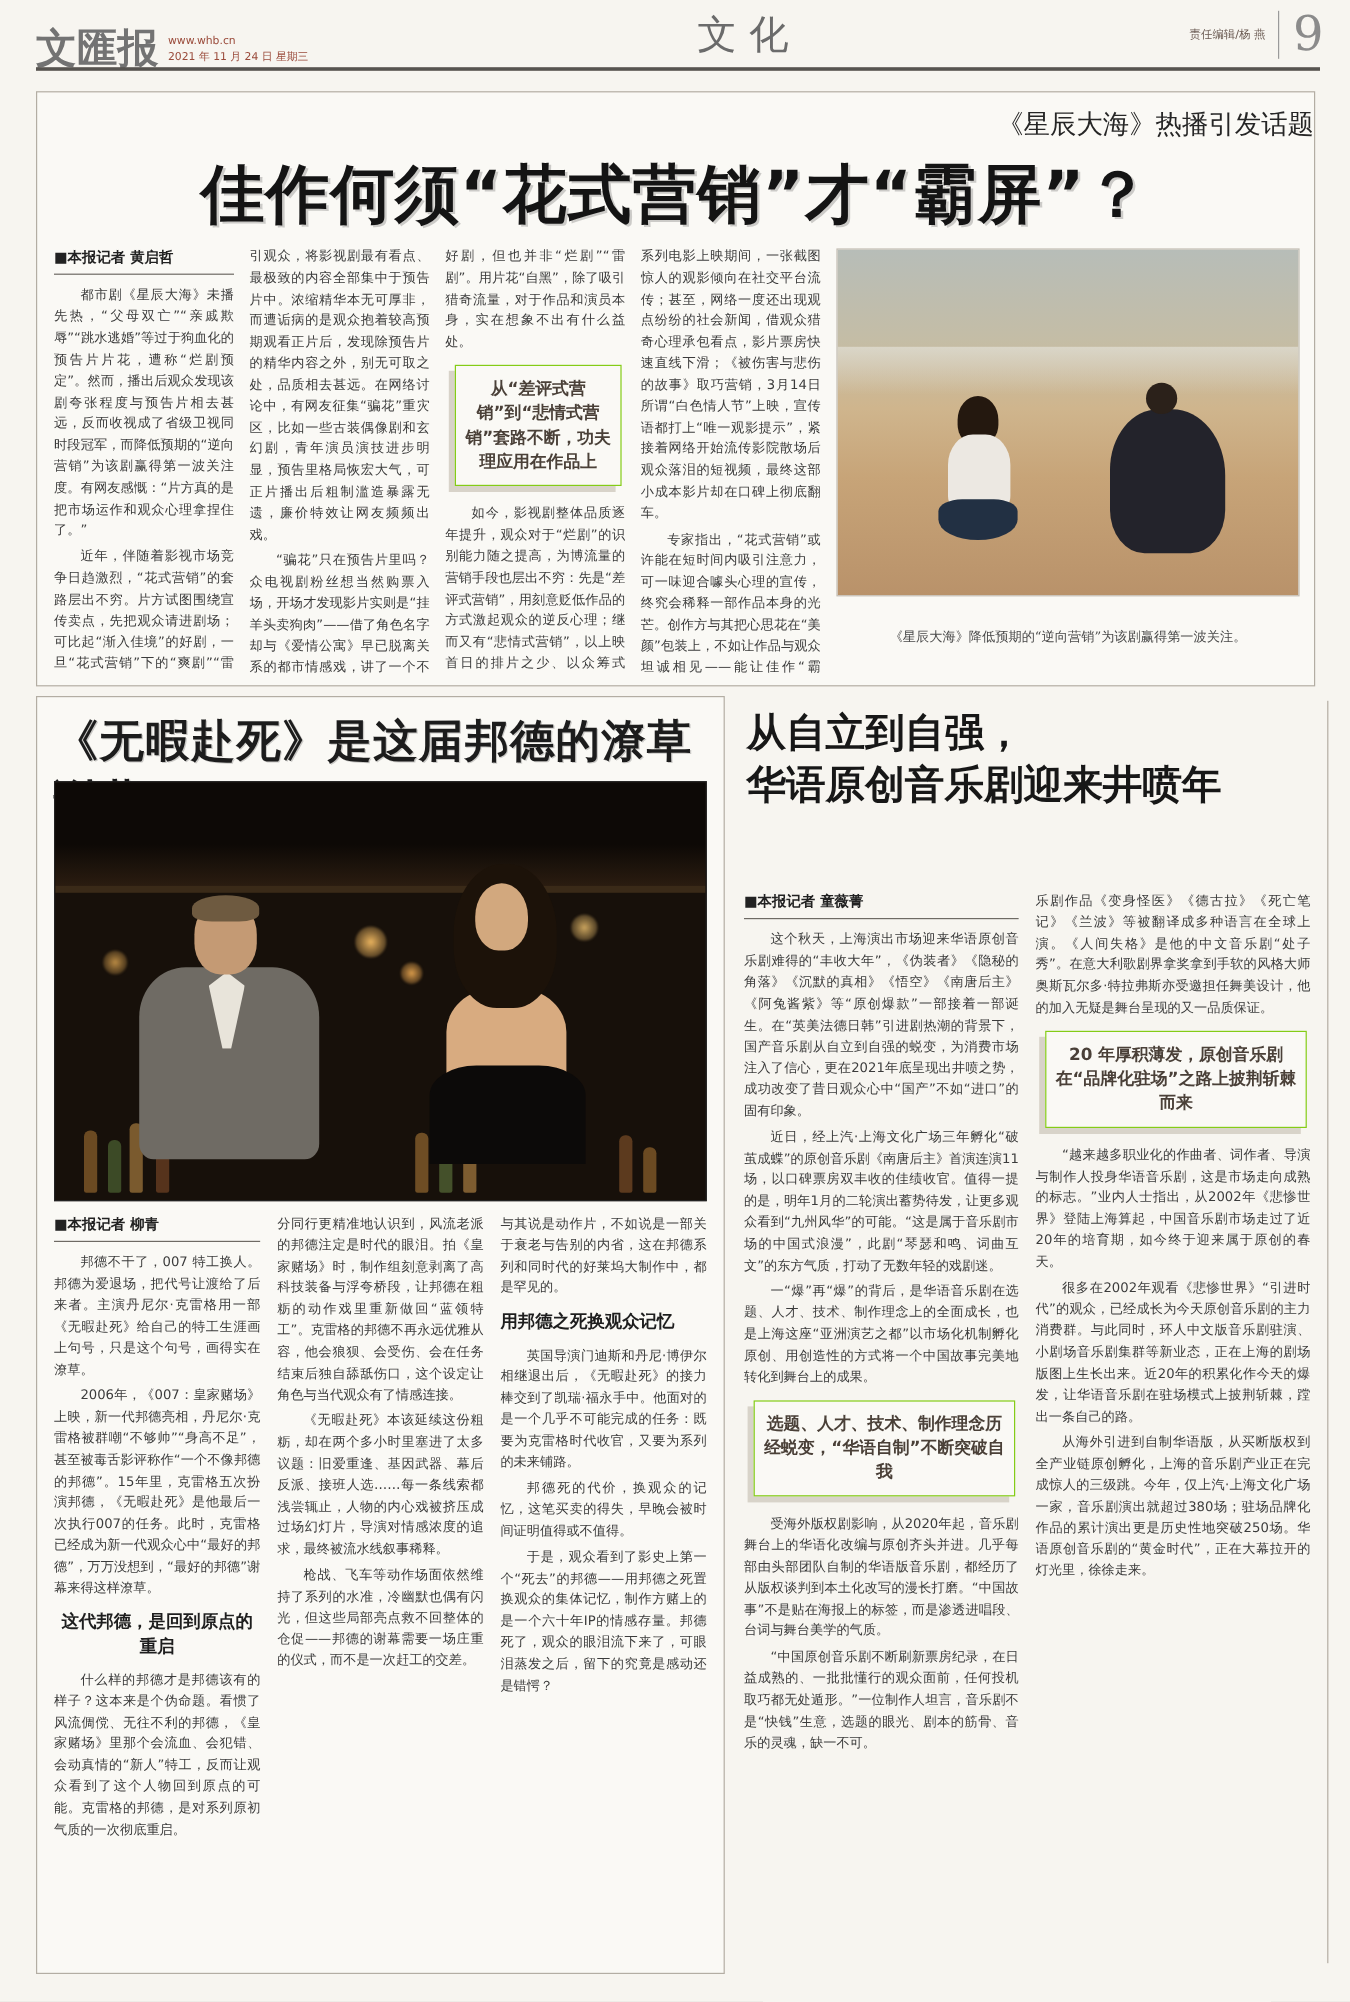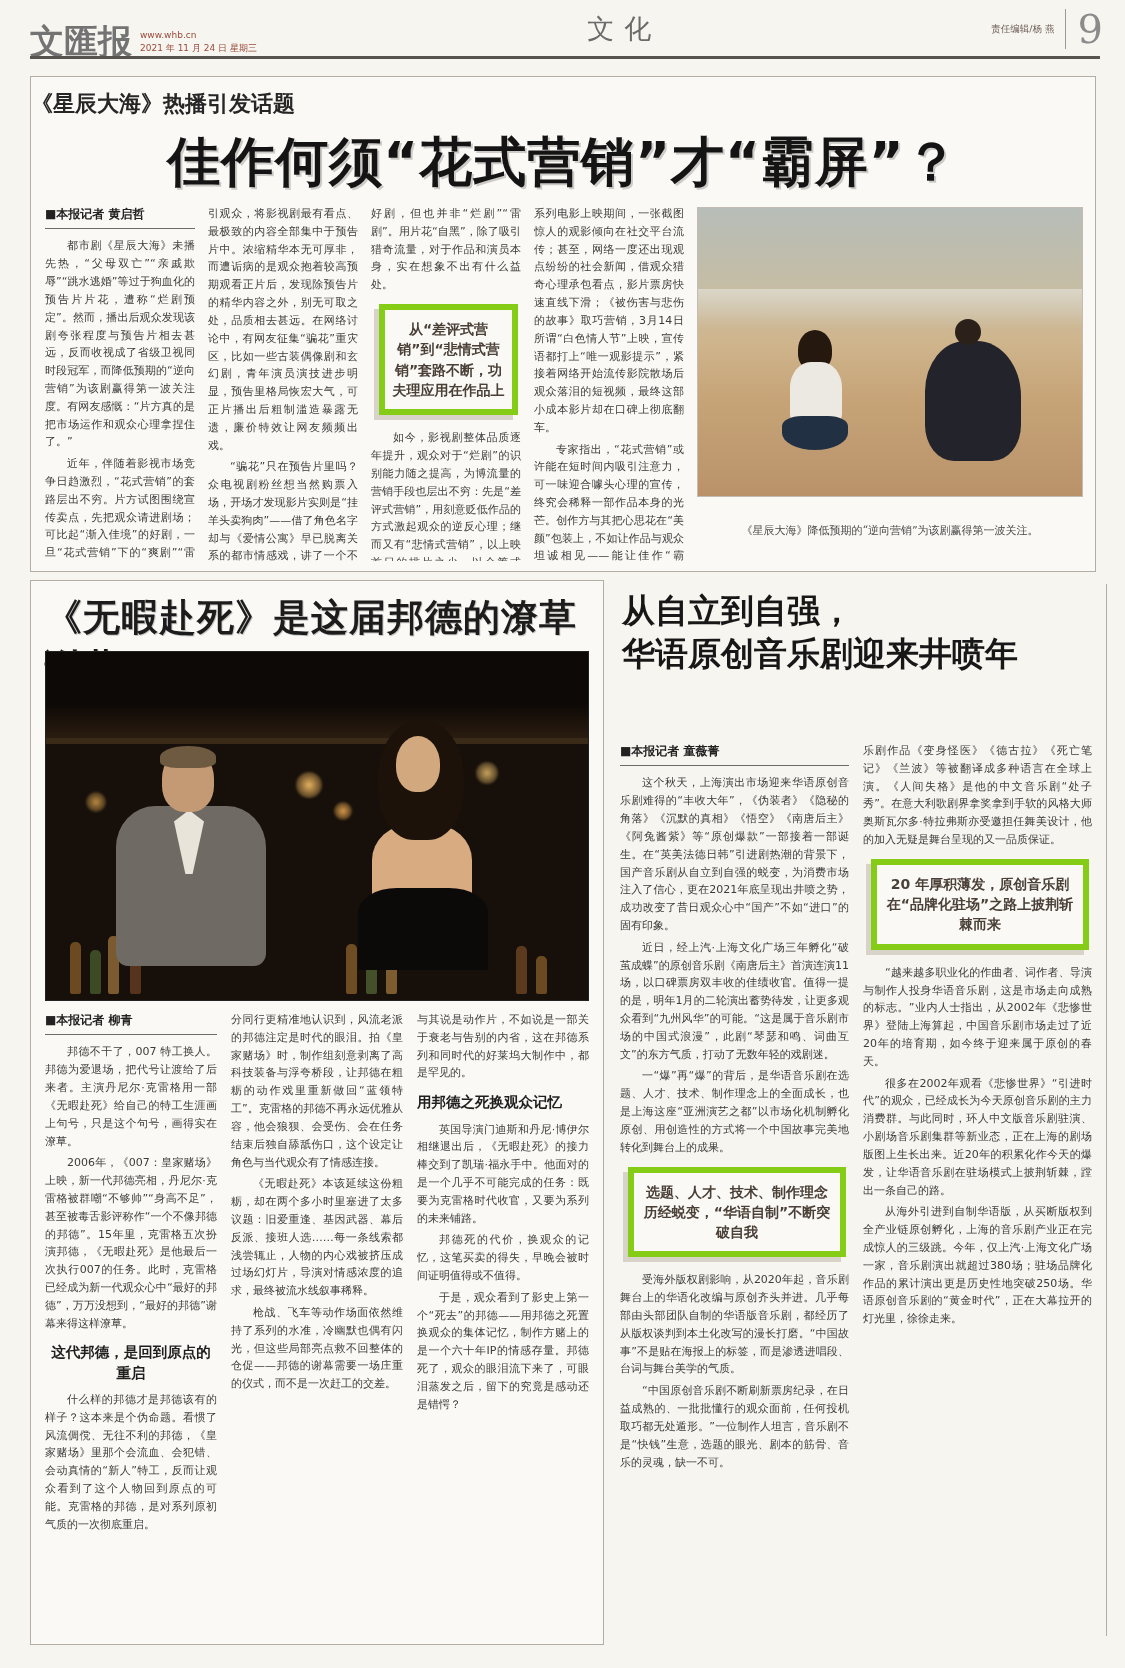--- a/index.html
+++ b/index.html
@@ -3,37 +3,37 @@
 <meta charset="utf-8">
 <style>
   html,body{margin:0;padding:0;background:#e8e6e0;}
   .page{position:relative;width:1125px;height:1668px;margin:0 auto;background:#f7f5f0;overflow:hidden;
         font-family:"DejaVu Sans",sans-serif;color:#3b3b3b;}
   
   .hdr{position:absolute;left:30px;right:22px;top:6px;height:46px;display:flex;align-items:center;}
   .masthead{display:flex;align-items:flex-end;gap:8px;}
   .logo{font-family:"DejaVu Serif",serif;font-weight:bold;font-size:34px;color:#737373;line-height:1;}
   .mast-small{font-size:9px;color:#9a4a3a;line-height:1.5;padding-bottom:2px;margin-top:28px;}
-  .section-title{flex:1;text-align:center;font-family:"DejaVu Serif",serif;font-size:27px;color:#6b6b6b;letter-spacing:10px;}
+  .section-title{flex:1;text-align:center;font-family:"DejaVu Serif",serif;font-size:33px;color:#6b6b6b;letter-spacing:10px;}
   .hdr-right{display:flex;align-items:center;gap:10px;}
   .editor{font-size:9.5px;color:#6a5a52;}
   .pageno{font-family:"DejaVu Serif",serif;font-size:40px;color:#8b8b8b;border-left:1px solid #9a9a9a;padding-left:12px;line-height:1;}
   .hrule{position:absolute;left:30px;right:25px;top:56px;height:3px;background:#575450;}
   
   .np-box{position:absolute;background:#faf9f5;border:1px solid #b3ada3;}
   .byline{font-size:12px;font-weight:bold;color:#222;border-bottom:1.5px solid #6e6a64;padding-bottom:4px;margin-bottom:8px;}
   .body-col{font-size:11px;line-height:1.62;text-align:justify;overflow:hidden;}
   .body-col p{margin:0 0 4px;text-indent:2em;}
-  .boxed-sub{font-weight:bold;text-align:center;color:#4a4038;border:6px solid #84cc16;
+  .boxed-sub{font-weight:bold;text-align:center;color:#4a4038;border:1px solid #84cc16;
              box-shadow:-5px 5px 0 #d8d3c9;padding:9px 6px;margin:10px 3px 14px 8px;background:#faf9f5;
              text-indent:0;line-height:1.45;}
   .inline-sub{font-weight:bold;font-size:14.5px;color:#1e1e1e;margin:10px 0 8px;line-height:1.4;}
   
   .art-top{left:30px;top:76px;width:1064px;height:494px;}
-  .kicker{text-align:left;font-family:"DejaVu Serif",serif;font-weight:bold;font-size:22px;color:#262626;margin-top:12px;}
+  .kicker{text-align:right;font-family:"DejaVu Serif",serif;font-weight:normal;font-size:22px;color:#262626;margin-top:12px;}
   .headline-main{text-align:center;font-size:53px;font-weight:900;color:#141414;letter-spacing:1px;
                  text-shadow:2px 2px 0 rgba(40,40,40,.22);margin-top:8px;}
   .top-cols{position:absolute;left:14px;right:12px;top:128px;bottom:10px;display:flex;gap:13px;}
   .top-col{width:150px;flex:0 0 150px;}
   .top-sub2{font-size:14px;}
   .top-photo-wrap{flex:1;display:flex;flex-direction:column;}
   .photo-beach{position:relative;height:288px;margin-top:2px;border:1px solid #c2bcb2;overflow:hidden;
     background:linear-gradient(180deg,#b7bdb8 0%,#c4bda6 26%,#cfb58d 46%,#c7a478 66%,#b9926a 100%);}
   .sea-haze{position:absolute;left:0;right:0;top:28%;height:14%;background:linear-gradient(180deg,rgba(235,235,230,.55),rgba(235,230,215,0));}
   .fig{position:absolute;}

